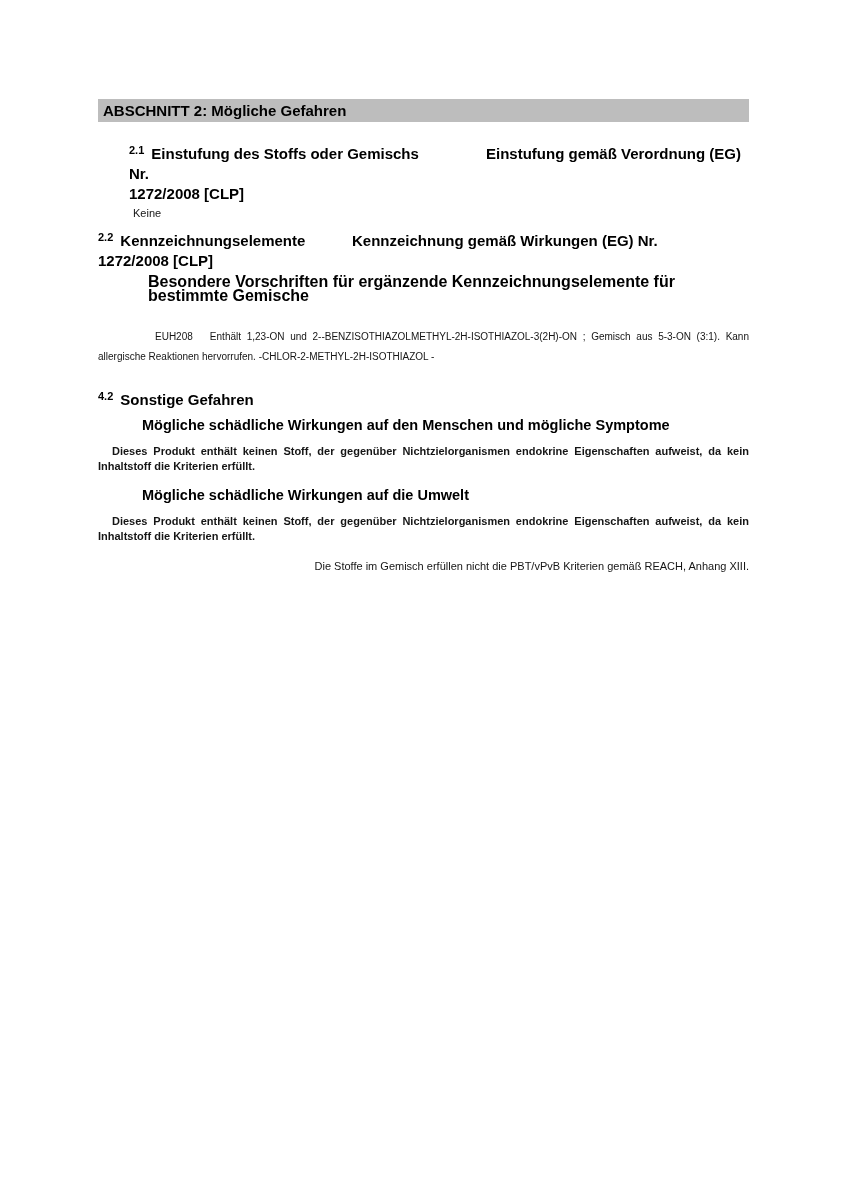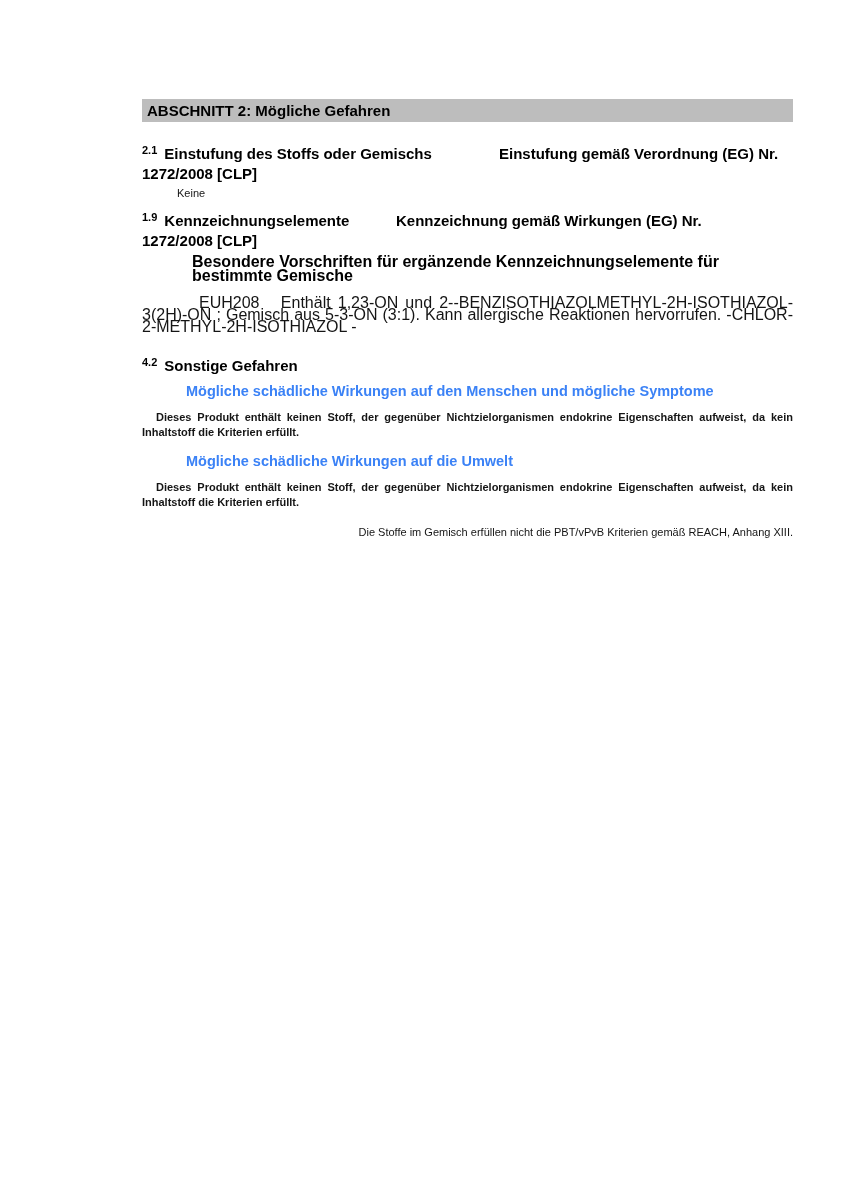--- a/index.html
+++ b/index.html
@@ -3,44 +3,44 @@
 <meta charset="utf-8">
 <style>
   * { margin:0; padding:0; box-sizing:border-box; }
   html,body { background:#ffffff; }
   body {
     width:849px; height:1200px;
     font-family:"Liberation Sans", sans-serif;
     color:#151515;
     overflow:hidden;
   }
-  .page { position:relative; width:849px; height:1200px; background:#ffffff;padding-left:44px; }
+  .page { position:relative; width:849px; height:1200px; background:#ffffff; }
   .content { margin-left:98px; width:651px; padding-top:99px; }
 
   .section-bar {
     background:#bdbdbd;
     font-weight:bold; font-size:15px; line-height:17px;
     padding:3px 5px;
     color:#000;
   }
 
   .sec-heading { font-weight:bold; font-size:15px; line-height:20px; color:#000; }
   .sec-heading .sec-num { font-size:11px; vertical-align:5px; margin-right:7px; }
   .sec-left { display:inline-block; }
   .w21 { min-width:357px; }
   .w22 { min-width:254px; }
-  .h21 { margin-top:18px; }
+  .h21 { margin-top:18px;margin-left:31px; }
   .h22 { margin-top:7px; }
   .h23 { margin-top:19px; }
 
   .keine     { font-size:11px;  line-height:13px;   margin-top:3px;  margin-left:35px; }
   .besondere { font-weight:bold; font-size:16px; line-height:14px; margin-top:4px; margin-left:50px; color:#000; }
-  .euh-para  { font-size:16px;  line-height:12px; margin-top:14px; text-indent:57px; text-align:justify; }
+  .euh-para  { font-size:10px;  line-height:20px; margin-top:24px; text-indent:57px; text-align:justify; }
   .svhc-note { font-size:11px;  line-height:14px;   margin-top:4px;  margin-left:42px; }
-  .big-sub   { font-weight:bold; font-size:14.5px; line-height:19px; margin-left:44px; color:#3b82f6; }
+  .big-sub   { font-weight:bold; font-size:14.5px; line-height:19px; margin-left:44px; color:#000000; }
   .sub-mensch { margin-top:6px; }
   .sub-umwelt { margin-top:13px; }
   .body-para { font-size:11px;  line-height:14.5px; margin-top:9px;  text-indent:14px; text-align:justify;font-weight:bold; }
   .pbt-note  { font-size:11px;  line-height:14px;   margin-top:16px; margin-left:49px;text-align:right; }
 </style>
 </head>
 <body>
 
 <div class="page">
   <div class="content">
@@ -49,21 +49,21 @@
       <span>ABSCHNITT 2: Mögliche Gefahren</span>
     </div>
 
     <div class="sec-heading h21">
       <span class="sec-left w21"><span class="sec-num">2.1</span><span>Einstufung des Stoffs oder Gemischs</span></span><span>Einstufung gemäß Verordnung (EG) Nr.</span>
       <div>1272/2008 [CLP]</div>
     </div>
     <div class="keine">Keine</div>
 
     <div class="sec-heading h22">
-      <span class="sec-left w22"><span class="sec-num">1.9</span><span>Kennzeichnungselemente</span></span><span>Kennzeichnung gemäß Wirkungen (EG) Nr.</span>
+      <span class="sec-left w22"><span class="sec-num">2.2</span><span>Kennzeichnungselemente</span></span><span>Kennzeichnung gemäß Wirkungen (EG) Nr.</span>
       <div>1272/2008 [CLP]</div>
     </div>
     <div class="besondere">Besondere Vorschriften für ergänzende Kennzeichnungselemente für bestimmte Gemische</div>
     <div class="euh-para">EUH208&nbsp;&nbsp;&nbsp;Enthält 1,23-ON und 2--BENZISOTHIAZOLMETHYL-2H-ISOTHIAZOL-3(2H)-ON ; Gemisch aus 5-3-ON (3:1). Kann allergische Reaktionen hervorrufen. -CHLOR-2-METHYL-2H-ISOTHIAZOL -</div>
 
     <div class="sec-heading h23">
       <span class="sec-left"><span class="sec-num">4.2</span><span>Sonstige Gefahren</span></span>
     </div>
 
     <div class="big-sub sub-mensch">Mögliche schädliche Wirkungen auf den Menschen und mögliche Symptome</div>

